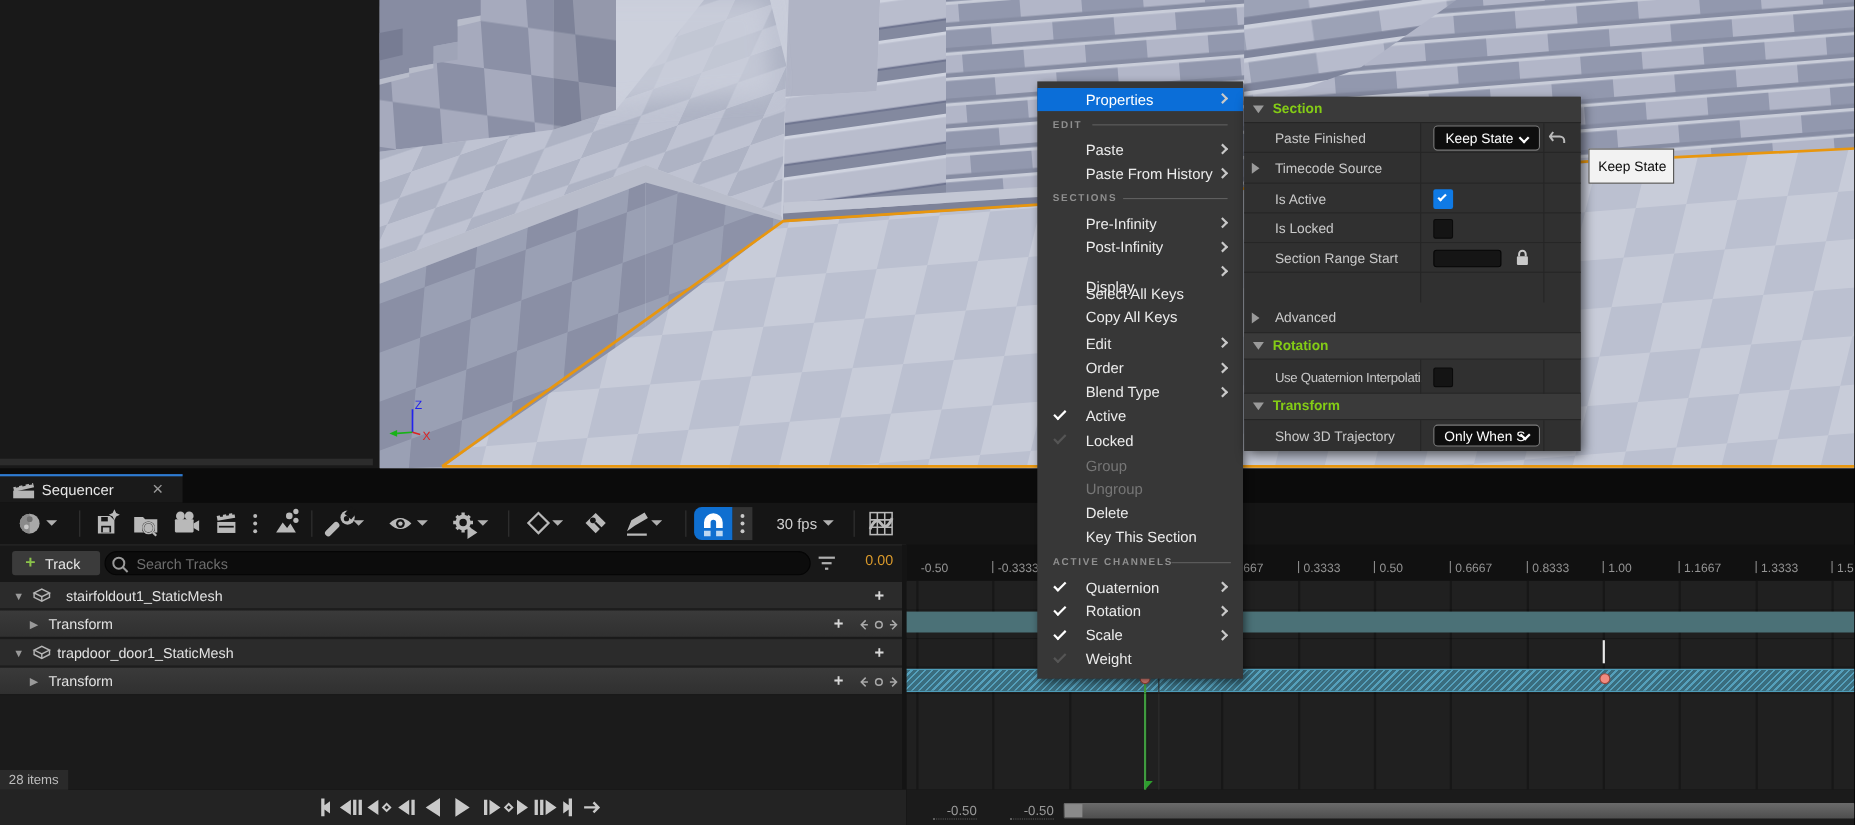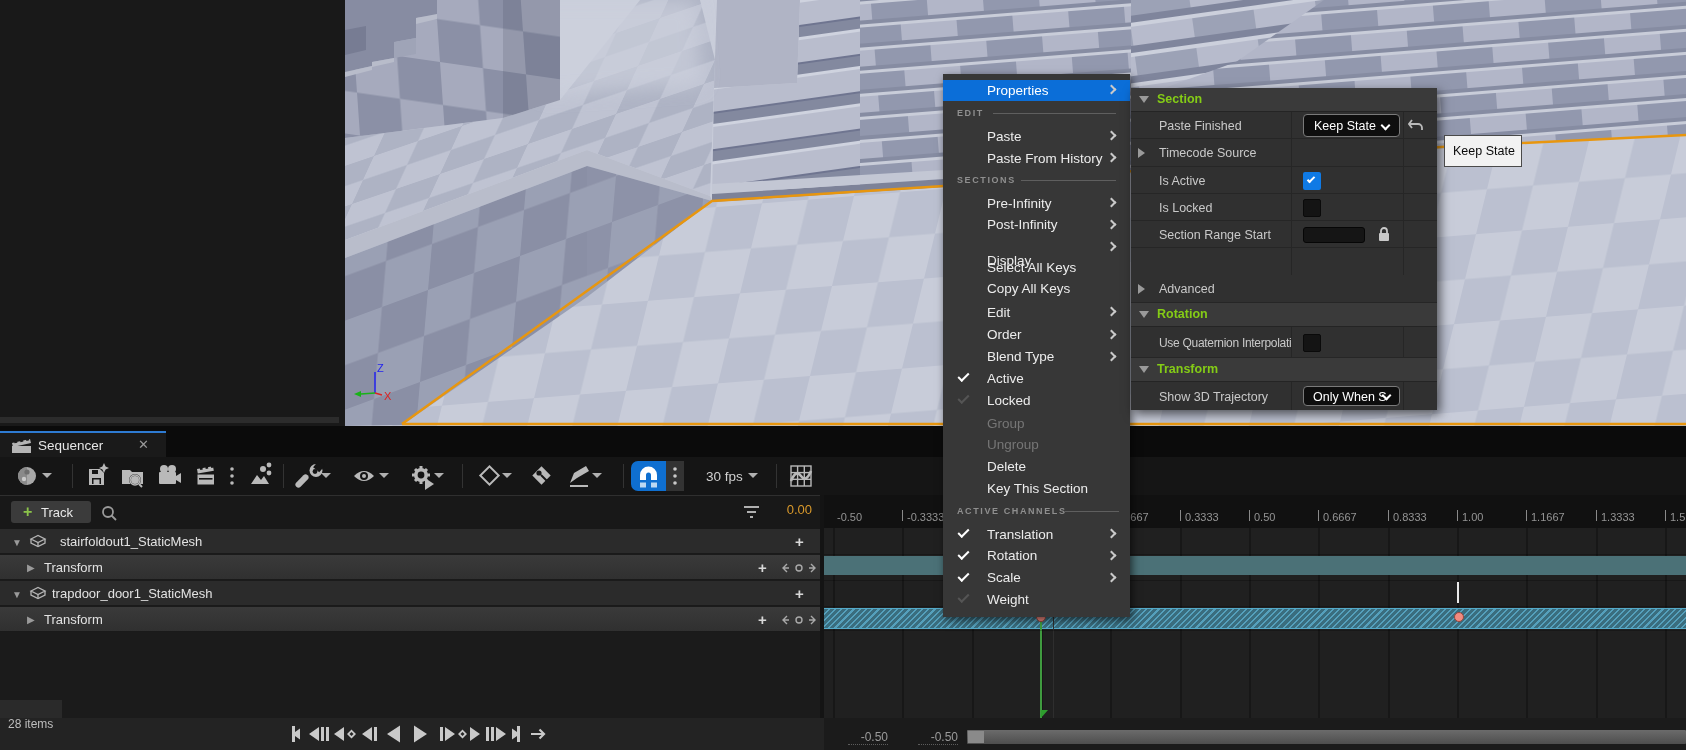--- a/index.html
+++ b/index.html
@@ -27,21 +27,21 @@
 #searchbox { left:95px; top:5px; width:642px; height:22px; background:#0c0c0c; border-radius:11px; border:1px solid #050505; }
 #searchbox .ph { left:28px; top:3px; color:#6e6e6e; font-size:13px; }
 #filtericon { left:744px; top:9px; }
 #curtime { left:752px; top:6px; width:60px; text-align:right; color:#d9992b; font-size:13px; }
 .trow { left:0; width:824px; }
 .trow.obj { height:25px; background:#2b2b2b; border-bottom:1px solid #1a1a1a; }
 .trow.sub { height:25px; background:linear-gradient(#3a3a3a,#303030); border-bottom:1px solid #1a1a1a; }
 .trow .car { color:#9a9a9a; font-size:10px; }
 .trow .nm { color:#e2e2e2; font-size:13px; }
 .trow .plus { color:#d8d8d8; font-size:15px; font-weight:bold; }
-#items28 { left:0; top:700px; width:62px; height:18px; background:#2a2a2a; color:#bdbdbd; font-size:12px; padding:17px 0 0 8px; }
+#items28 { left:0; top:700px; width:62px; height:18px; background:#2a2a2a; color:#bdbdbd; font-size:12px; padding:2px 0 0 8px; }
 
 #timeline { left:824px; top:495px; width:862px; height:223px; background:#202020; }
 #ruler { left:0; top:0; width:862px; height:33px; background:#111111; }
 .tick { top:15px; width:1px; height:11px; background:#8a8a8a; }
 .tlab { top:16px; color:#949494; font-size:11px; }
 .grid { top:33px; width:2px; height:190px; background:#171717; }
 #bar1 { left:0; top:61px; width:862px; height:19px; background:#4b7177; }
 #bar2 { left:0; top:113px; width:862px; height:21px;
   background:repeating-linear-gradient(135deg,#3a6d7e 0 2.9px,#55a0bc 2.9px 4.4px);
   border-top:1px solid #54aac9; border-bottom:1px solid #54aac9; }
@@ -303,20 +303,23 @@
           <path d="M791,24 q5,-12 10,-5 q5,7 10,-5" stroke-width="2.6"></path>
         </g>
       </g>
     </svg>
   </div>
   <div id="trackpanel" class="abs">
     <div id="searchrow" class="abs">
       <div id="btntrack" class="abs">
           <span class="plus abs">+</span>
           <span class="t abs">Track</span>
+        </div>
+      <div id="searchbox" class="abs">
+          <span class="ph abs">Search Tracks</span>
         </div>
       <div id="curtime" class="abs">0.00</div>
       <svg id="filtericon" class="abs" width="17" height="14" viewBox="0 0 17 14">
         <g fill="#b0b0b0">
             <rect x="0" y="1" width="15" height="2"></rect>
             <rect x="3" y="6" width="9" height="2"></rect>
             <rect x="6" y="11" width="3" height="2"></rect>
           </g>
       </svg>
       <svg class="abs" style="left:101px;top:9px" width="18" height="16" viewBox="0 0 18 16">
@@ -484,21 +487,21 @@
     <span class="mi abs" style="top:297px">Active</span>
       <div class="chk abs" style="left:15px;top:299px"></div>
     <span class="mi abs" style="top:319px">Locked</span>
       <div class="chk abs" style="left:15px;top:321px;border-color:#555"></div>
     <span class="mi dis abs" style="top:342px">Group</span>
     <span class="mi dis abs" style="top:363px">Ungroup</span>
     <span class="mi abs" style="top:385px">Delete</span>
     <span class="mi abs" style="top:407px">Key This Section</span>
     <span class="mhead abs" style="top:432px;left:14px">ACTIVE CHANNELS</span>
     <div class="mline abs" style="left:122px;top:437px;width:54px"></div>
-    <span class="mi abs" style="top:453px">Translation</span>
+    <span class="mi abs" style="top:453px">Quaternion</span>
       <div class="chev abs" style="left:165px;top:456px"></div>
       <div class="chk abs" style="left:15px;top:455px"></div>
     <span class="mi abs" style="top:474px">Rotation</span>
       <div class="chev abs" style="left:165px;top:478px"></div>
       <div class="chk abs" style="left:15px;top:477px"></div>
     <span class="mi abs" style="top:496px">Scale</span>
       <div class="chev abs" style="left:165px;top:500px"></div>
       <div class="chk abs" style="left:15px;top:499px"></div>
     <span class="mi abs" style="top:518px">Weight</span>
       <div class="chk abs" style="left:15px;top:520px;border-color:#555"></div>

